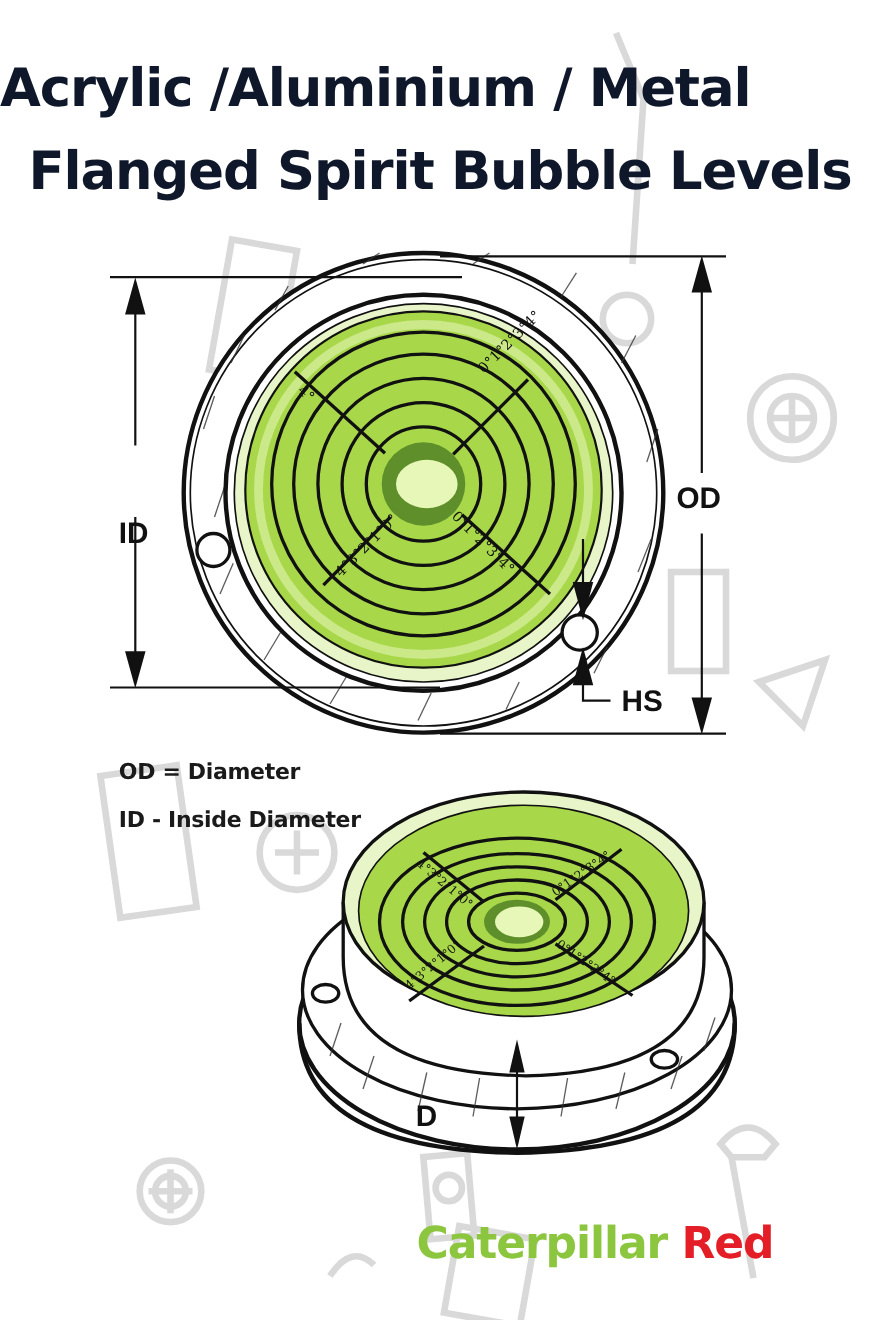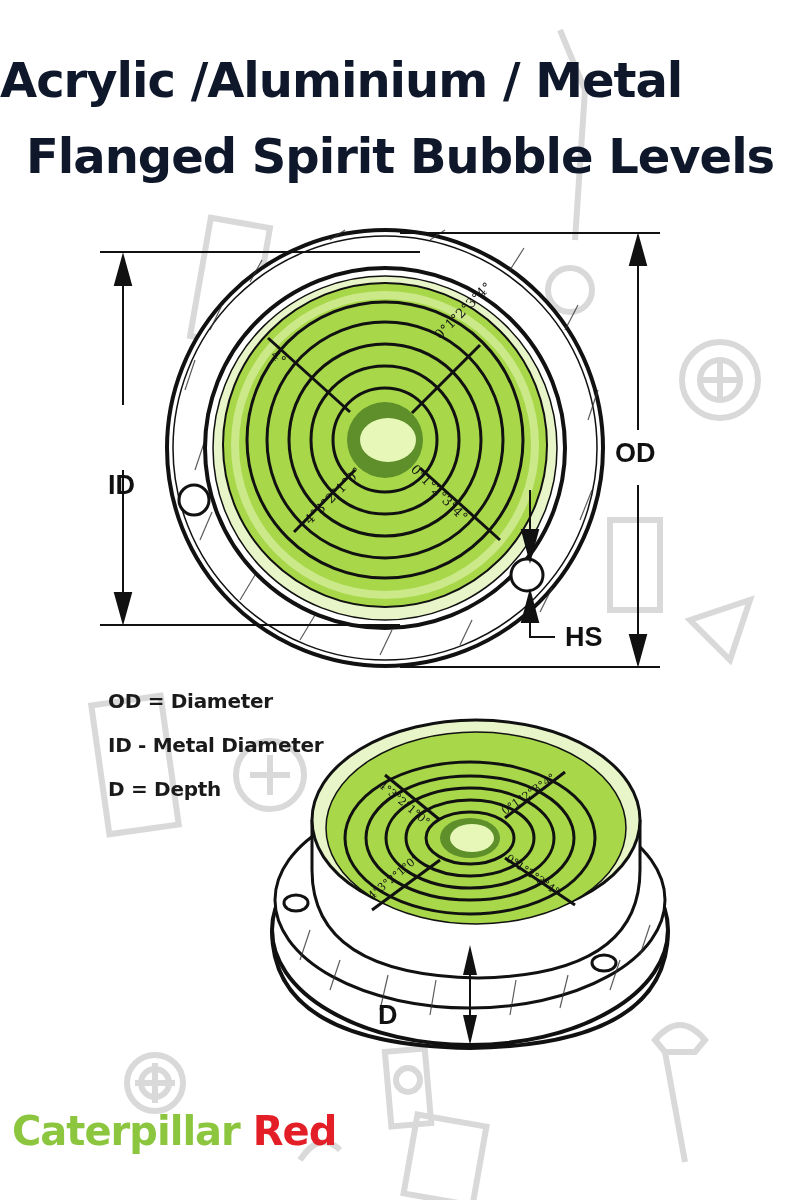--- a/index.html
+++ b/index.html
@@ -6,21 +6,21 @@
   body { width:800px; height:1200px; position:relative; overflow:hidden;
          font-family:"DejaVu Sans", "Liberation Sans", sans-serif; }
   .title { position:absolute; left:0; width:800px; text-align:left;
            font-weight:bold; color:#0f172a; letter-spacing:-1px; }
   .t1 { top:52px; font-size:48px; }
   .t2 { top:128px; font-size:48px;padding-left:26px; }
   .dim-label { position:absolute; font-weight:bold; color:#111; font-size:27px;
                font-family:"Liberation Sans", sans-serif; }
   .legend { position:absolute; left:108px; top:688px; }
   .legend div { font-size:20px; font-weight:bold; color:#1a1a1a; height:44px; line-height:26px; letter-spacing:-0.3px; }
-  .brand { position:absolute; top:1108px; left:12px; width:703px; text-align:left;
+  .brand { position:absolute; top:1108px; left:0; width:703px; text-align:right;
            font-size:40px; font-weight:bold; letter-spacing:-1px; }
   .brand .g { color:#8cc63f; }
   .brand .r { color:#e41e26; }
   svg.art { position:absolute; left:0; top:0; }
 </style>
 </head>
 <body>
 
 <svg class="art" width="800" height="1200" viewBox="0 0 800 1200">
 
@@ -179,20 +179,19 @@
 <div class="title t1">Acrylic /Aluminium / Metal</div>
 <div class="title t2">Flanged Spirit Bubble Levels</div>
 
 <div class="dim-label" style="left:108px; top:426px;margin-top:44px;">ID</div>
 <div class="dim-label" style="left:615px; top:438px;">OD</div>
 <div class="dim-label" style="left:565px; top:622px;text-align:center;">HS</div>
 <div class="dim-label" style="left:378px; top:1000px;">D</div>
 
 <div class="legend">
   <div>OD = Diameter</div>
-  <div>ID - Metal Diameter</div>
-  <div>D = Depth</div>
+  <div>ID - Inside Diameter</div>
 </div>
 
 <div class="brand">
   <span class="g">Caterpillar</span>
   <span class="r">Red</span>
 </div>
 
 </body></html>

